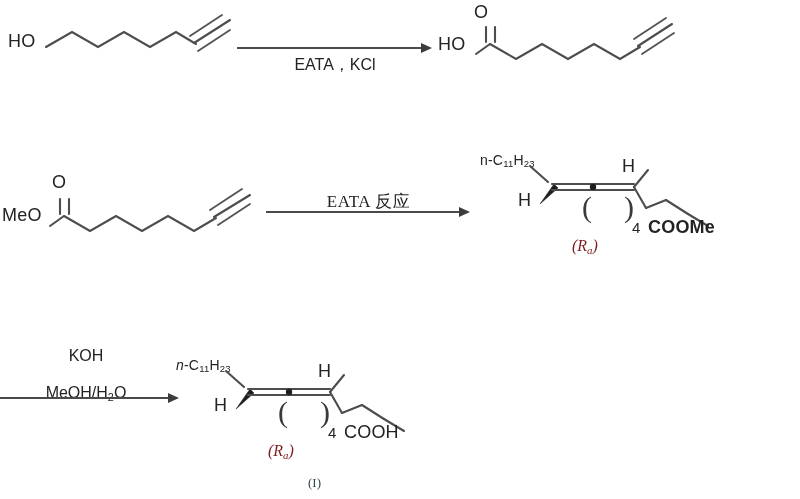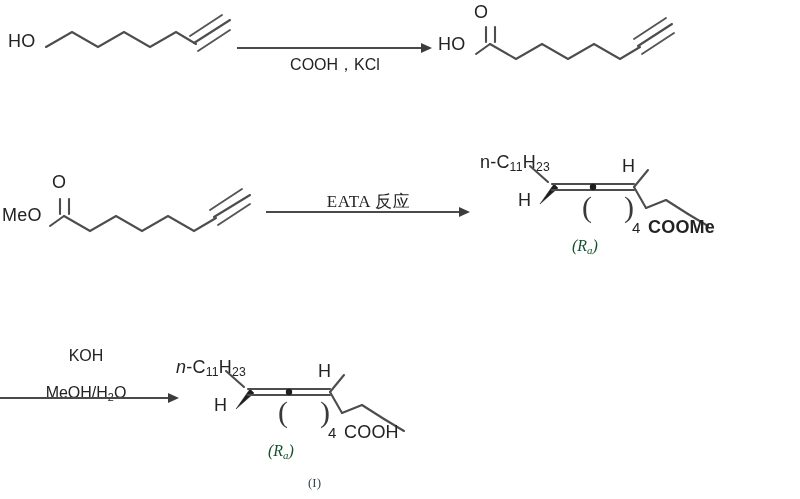--- a/index.html
+++ b/index.html
@@ -18,21 +18,21 @@
   .scheme {
     position: absolute;
     inset: 0;
   }
   .row { position: absolute; left: 0; width: 800px; }
   .abs { position: absolute; }
 
   
   .lbl {
     font-family: "Liberation Sans", sans-serif;
-    font-size: 18px;
+    font-size: 14px;
     color: #232323;
     white-space: nowrap;
     letter-spacing: .2px;
   }
   .lbl.small { font-size: 15px; }
   .lbl.atom { font-size: 18px; }
   .cond {
     font-family: "Liberation Sans", sans-serif;
     font-size: 16px;
     color: #232323;
@@ -43,21 +43,21 @@
     font-family: "Liberation Serif", serif;
     letter-spacing: .6px;
   }
   .cn { font-family: "Liberation Sans", sans-serif; }
   sub { font-size: .68em; vertical-align: -0.25em; }
   .ital { font-style: italic; }
   .stereo {
     font-family: "Liberation Serif", serif;
     font-size: 16px;
     font-style: italic;
-    color: #14532d;
+    color: #7f1d1d;
     white-space: nowrap;
   }
   .cmpd-id {
     font-family: "Liberation Serif", serif;
     font-size: 13px;
     color: #33484a;
     white-space: nowrap;
   }
 
   
@@ -116,21 +116,21 @@
         <path class="bond-thin" d="M154,41 L186,20"></path>
       </svg>
     </div>
 
     <div class="abs" style="left:237px;top:0;width:196px;height:90px;">
       <div class="arrow" style="left:0;top:47px;width:196px;">
         <div class="shaft" style="width:186px;"></div>
         <div class="head" style="left:184px;"></div>
       </div>
       <div class="arrow-below" style="top:55px;">
-        <span class="cond">COOH，KCl</span>
+        <span class="cond">EATA，KCl</span>
       </div>
     </div>
 
     <div class="abs" style="left:438px;top:0;width:230px;height:90px;">
       <span class="lbl atom abs" style="left:0px;top:34px;">HO</span>
       <span class="lbl atom abs" style="left:36px;top:2px;">O</span>
       <svg class="abs" style="left:36px;top:14px;" width="200" height="70">
         <path class="bond" d="M2,40 L16,30"></path>
         <path class="bond" d="M16,30 L42,45 L68,30 L94,45 L120,30 L146,45 L166,33"></path>
         <path class="bond" d="M12,28 L12,13"></path>

